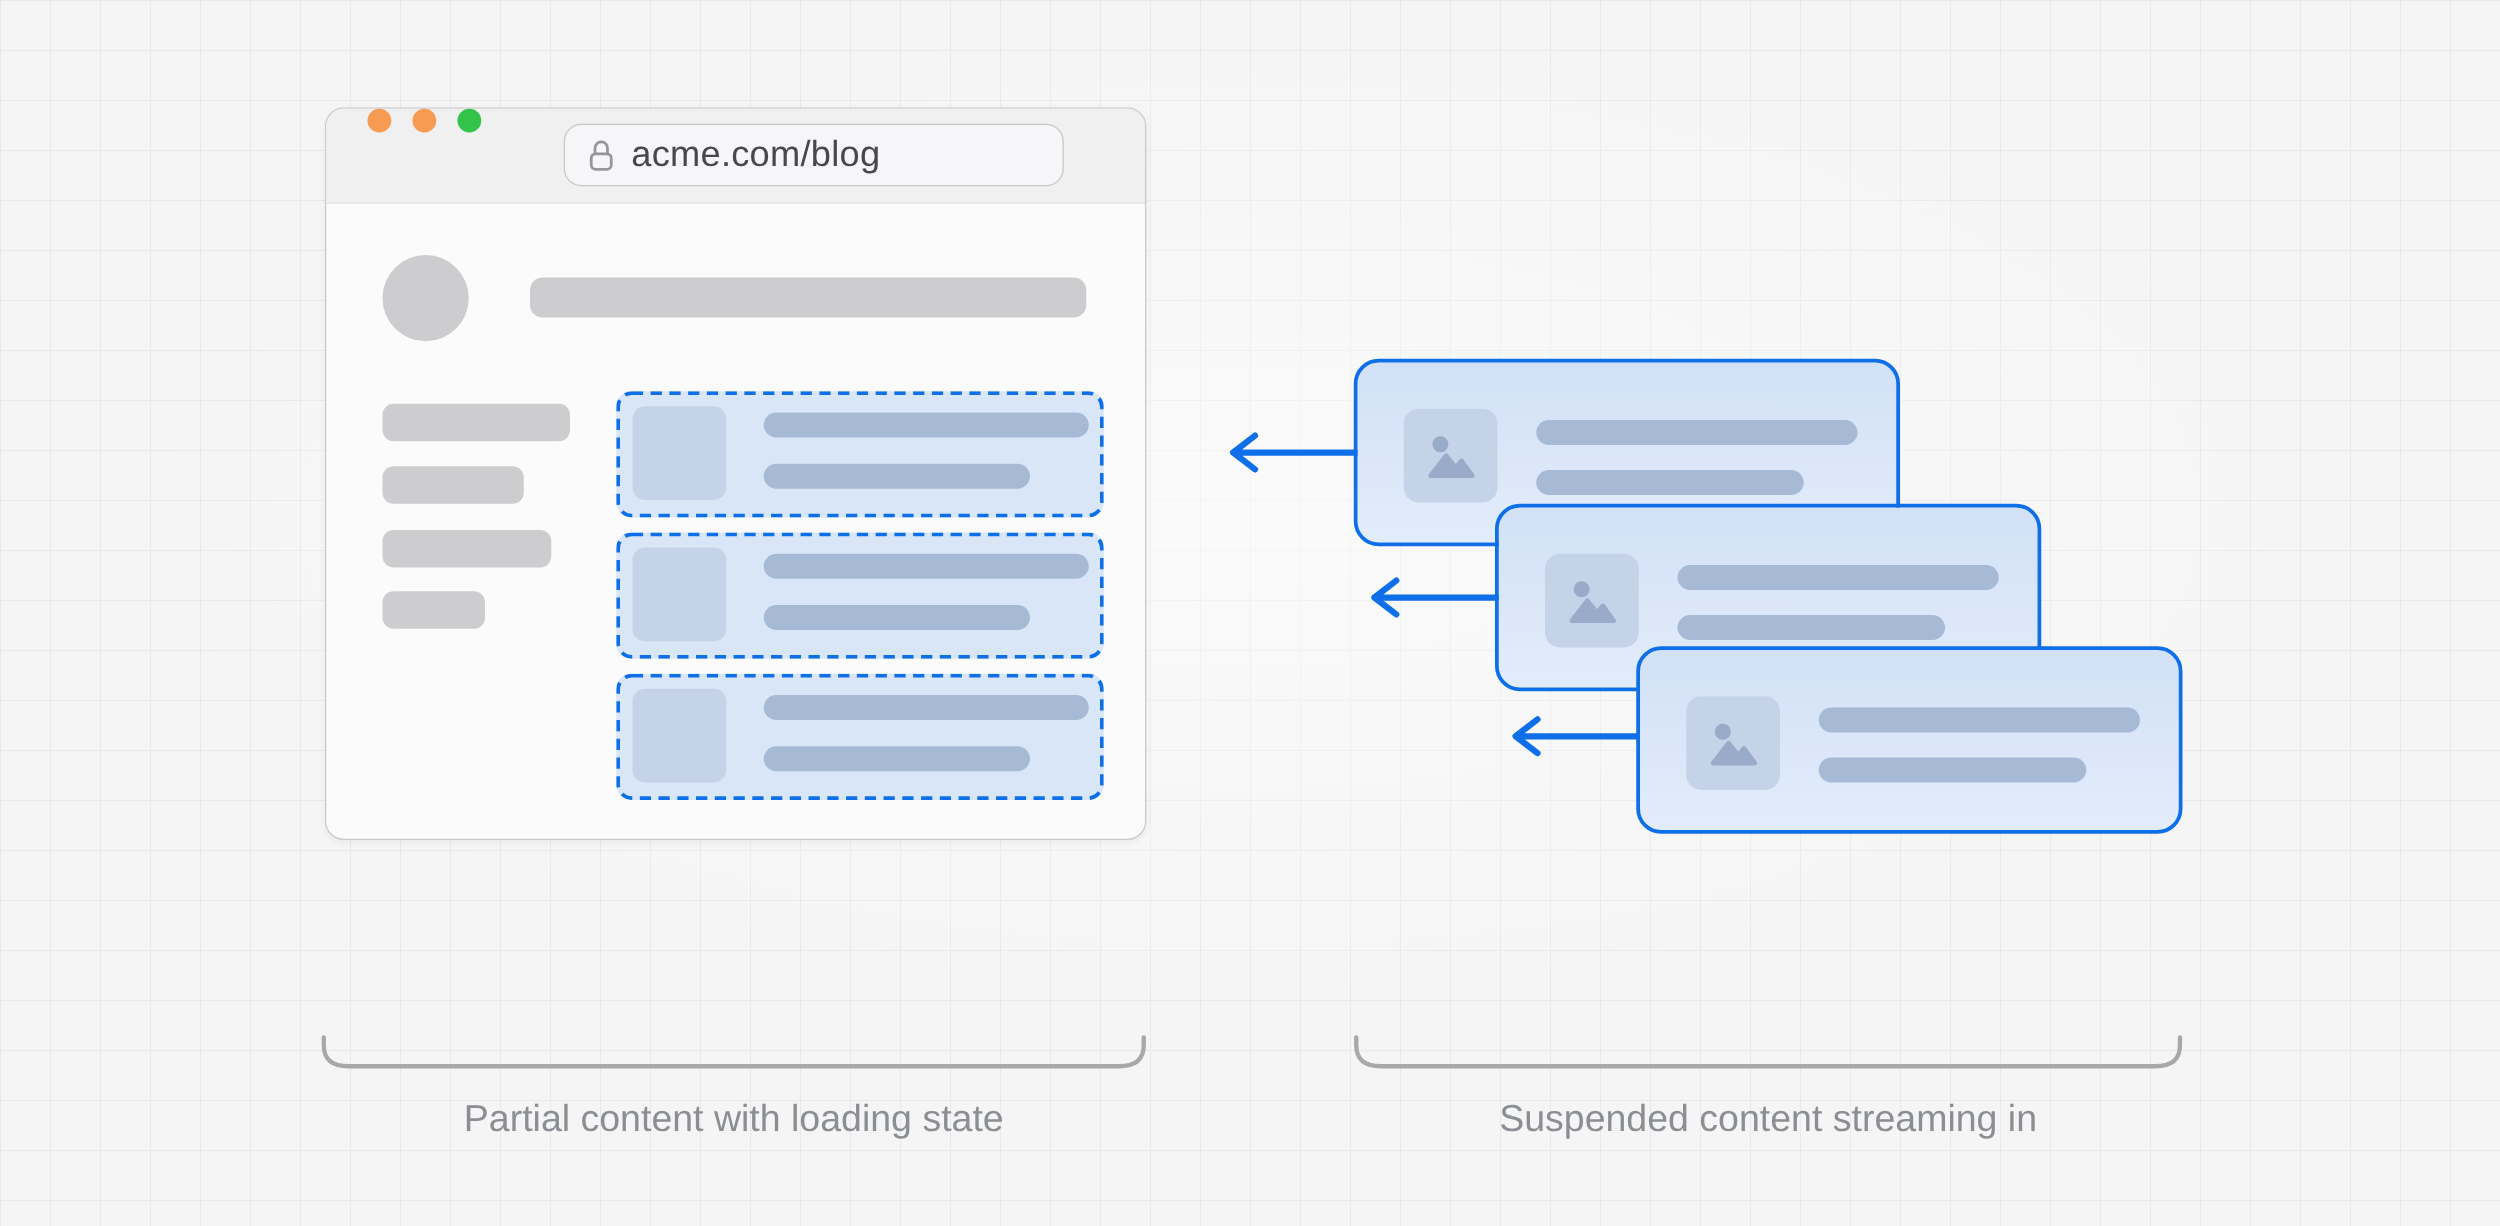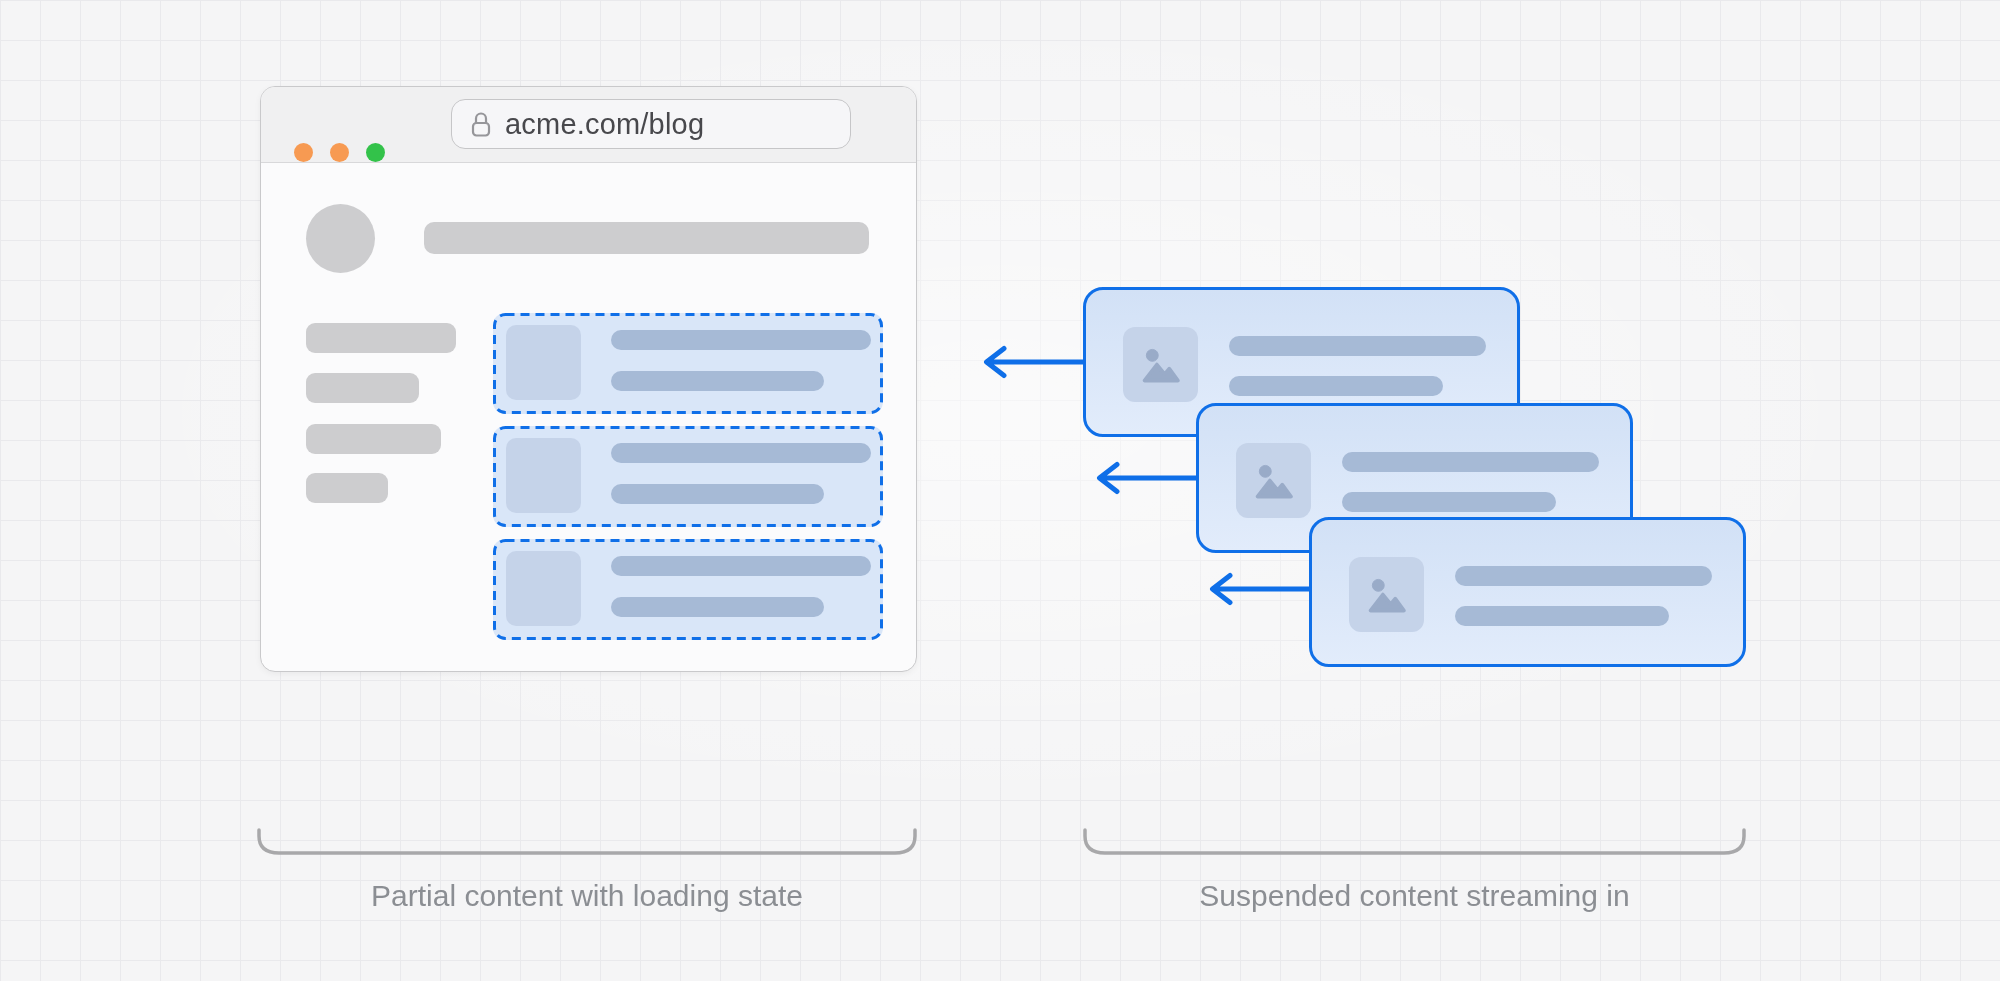--- a/index.html
+++ b/index.html
@@ -52,21 +52,21 @@
     border:1.5px solid var(--window-border);
     border-radius:15px;
     box-shadow:0 2px 6px rgba(0,0,0,.05);
     z-index:2;
   }
   .titlebar{
     position:absolute;left:0;top:0;right:0;height:76px;
     background:var(--titlebar-bg);
     border-bottom:1.5px solid var(--titlebar-border);
     border-radius:14px 14px 0 0;
-    display:flex;align-items:flex-end;
+    display:flex;align-items:flex-start;
   }
   .traffic{display:flex;gap:17px;margin-left:33px;}
   .tl{width:19px;height:19px;border-radius:50%;}
   .tl1{background:var(--traffic-1);}
   .tl2{background:var(--traffic-2);}
   .tl3{background:var(--traffic-3);}
   .urlbar{
     position:absolute;left:190px;top:12px;width:400px;height:50px;
     background:var(--urlbar-bg);
     border:1.5px solid var(--urlbar-border);

